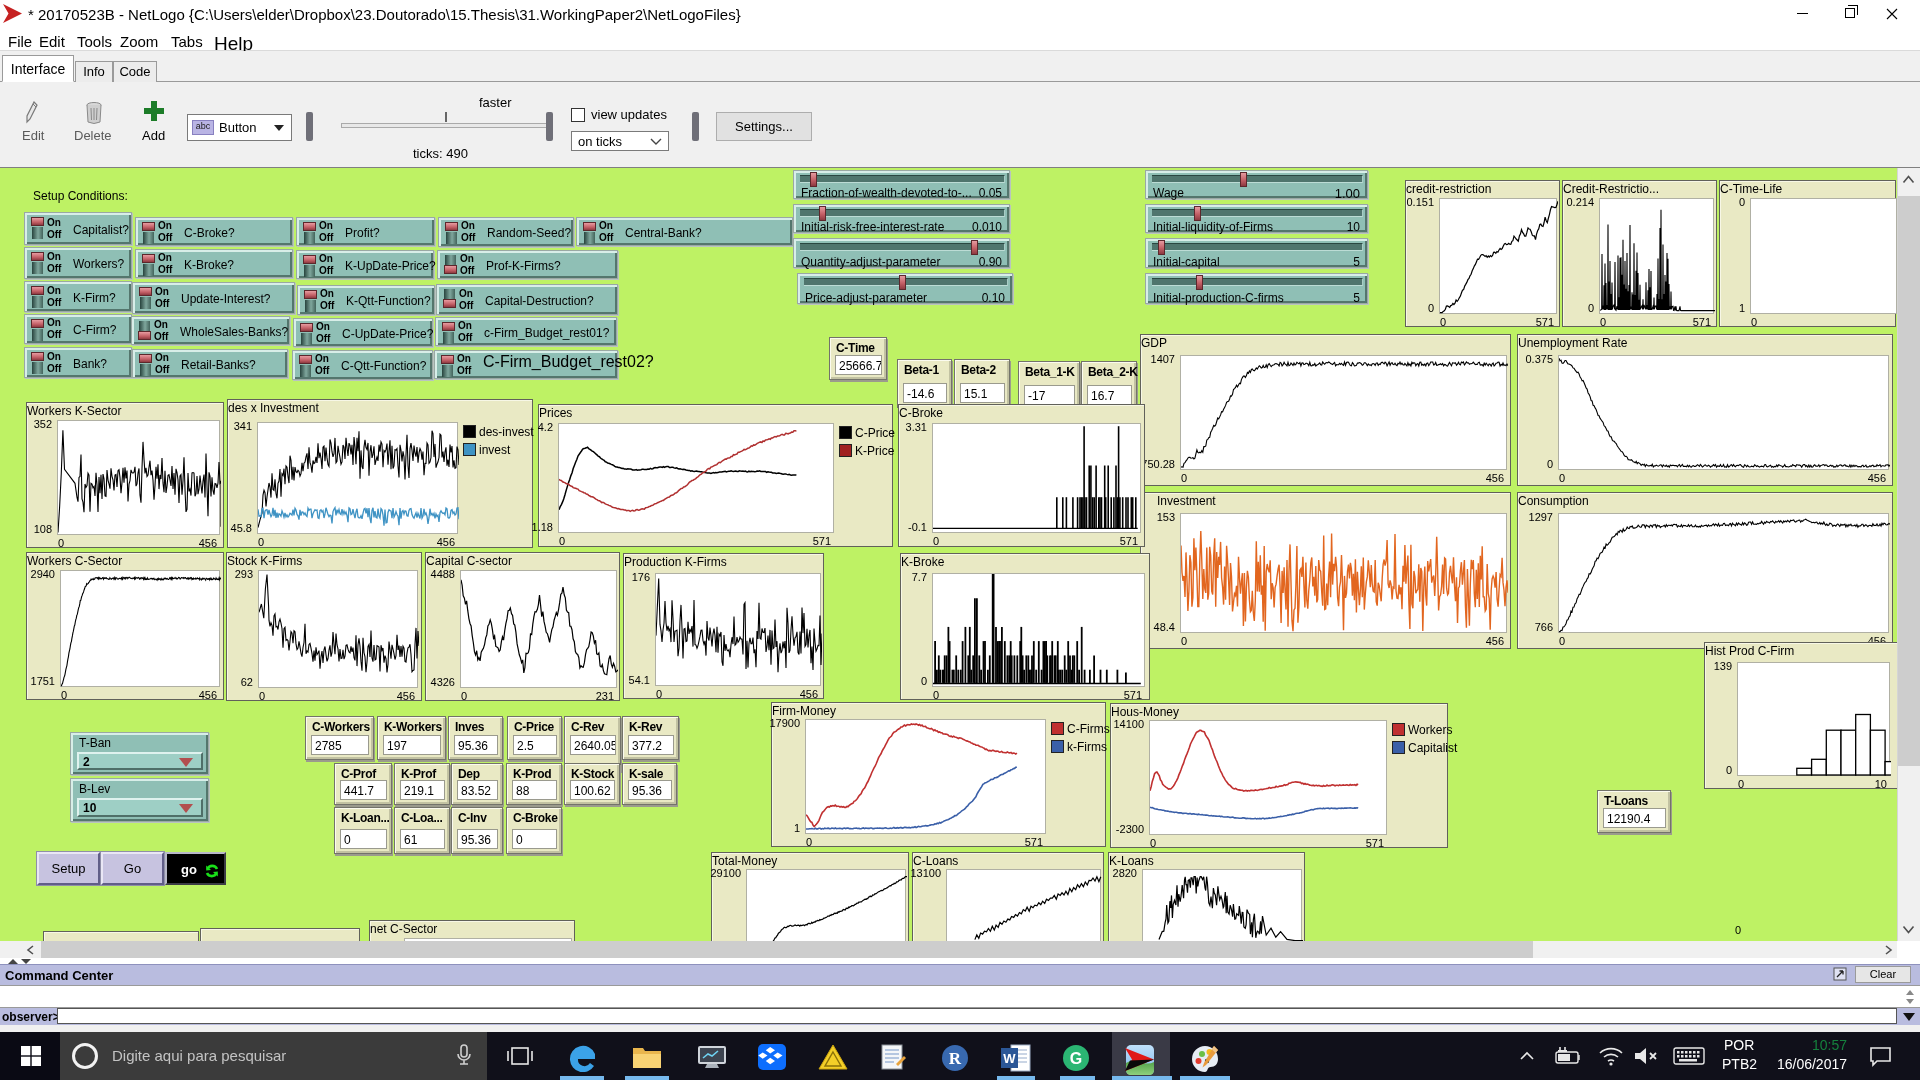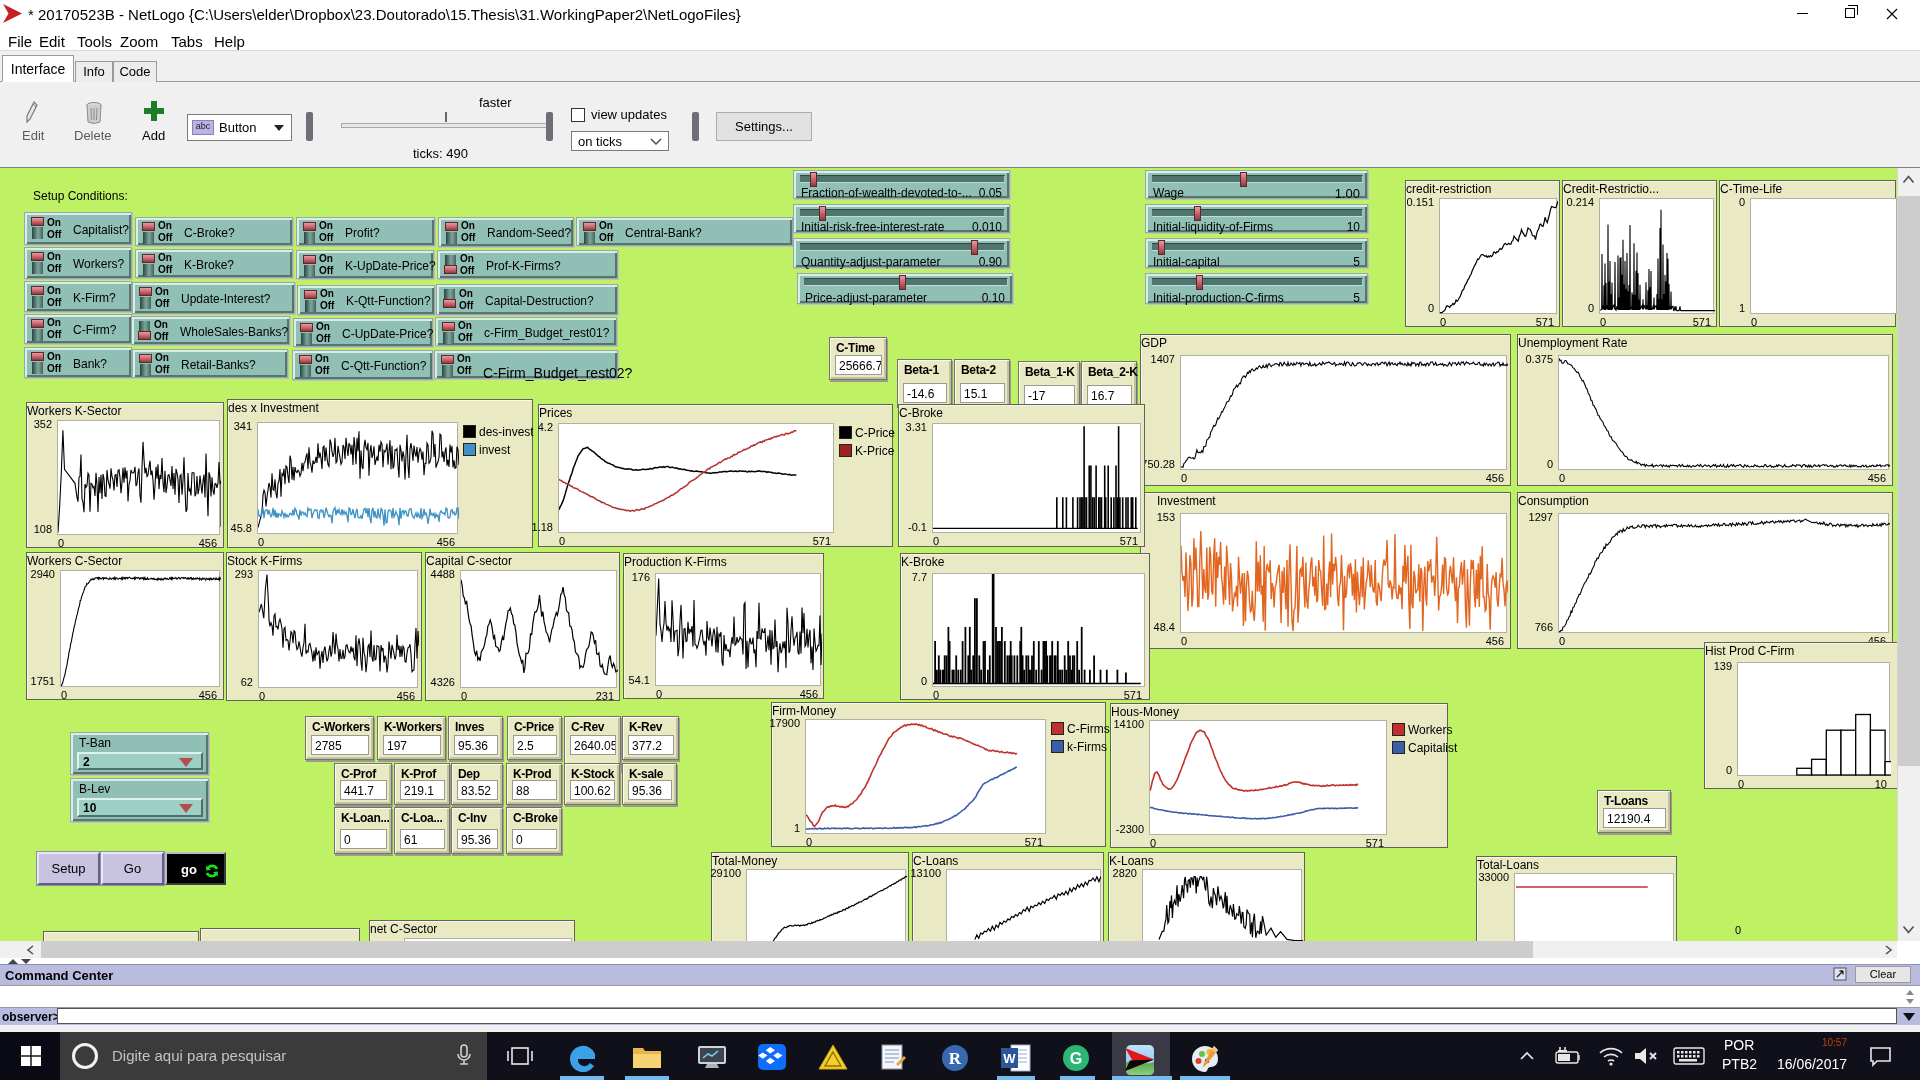--- a/index.html
+++ b/index.html
@@ -35,21 +35,21 @@
 <div class="abs" style="left:1848px;top:5px;width:10px;height:10px;border-top:1px solid #000;border-right:1px solid #000"></div>
 <svg class="abs" style="left:1886px;top:8px" width="12" height="12" viewBox="0 0 12 12">
 <path d="M1 1 L11 11 M11 1 L1 11" stroke="#000" stroke-width="1.1"></path>
   </svg>
 <div class="abs" style="left:0;top:28px;width:1920px;height:23px;background:#fff;border-bottom:1px solid #dadada"></div>
 <div class="abs" style="left:8px;top:33px;font-size:15px">File</div>
 <div class="abs" style="left:39px;top:33px;font-size:15px">Edit</div>
 <div class="abs" style="left:77px;top:33px;font-size:15px">Tools</div>
 <div class="abs" style="left:120px;top:33px;font-size:15px">Zoom</div>
 <div class="abs" style="left:171px;top:33px;font-size:15px">Tabs</div>
-<div class="abs" style="left:214px;top:33px;font-size:15px">Help</div>
+<div class="abs" style="left:214px;top:33px;font-size:19px">Help</div>
 <div class="abs" style="left:0;top:51px;width:1920px;height:31px;background:#f0f0f0;border-bottom:1px solid #9a9a9a"></div>
 <div class="abs" style="left:75px;top:61px;width:38px;height:21px;background:#ececec;border:1px solid #9a9a9a;border-bottom:none;text-align:center;font-size:13px;padding-top:2px">Info</div>
 <div class="abs" style="left:113px;top:61px;width:44px;height:21px;background:#ececec;border:1px solid #9a9a9a;border-bottom:none;text-align:center;font-size:13px;padding-top:2px">Code</div>
 <div class="abs" style="left:2px;top:55px;width:72px;height:27px;background:#fff;border:1px solid #9a9a9a;border-bottom:1px solid #fff;text-align:center;font-size:14px;padding-top:5px">Interface</div>
 <div class="abs" style="left:0;top:82px;width:1920px;height:86px;background:#f0f0f0;border-bottom:1px solid #808080"></div>
 <svg class="abs" style="left:24px;top:100px" width="16" height="26" viewBox="0 0 16 26">
 <g stroke="#7a7a7a" fill="#e8e8e8">
       <path d="M10 2 L13 5 L6 19 L3 22 L3 16 Z" stroke-width="1.2"></path>
 <path d="M9 4 L12 7" stroke-width="1"></path>
     </g>
@@ -221,21 +221,21 @@
         <div style="position:absolute;left:6px;top:4px;width:13px;height:9px;background:linear-gradient(180deg,#e79ba0,#c35f66 60%,#8e3a41);border:1px solid #5d272c"></div>
 <div style="position:absolute;left:22px;top:1.5px;font-size:10px;font-weight:700">On</div>
 <div style="position:absolute;left:22px;top:13.5px;font-size:10px;font-weight:700">Off</div>
 <div style="position:absolute;left:48px;top:7.5px;font-size:12px;white-space:nowrap">c-Firm_Budget_rest01?</div>
       </div>
       <div class="sw" style="left:434px;top:350px;width:184px;height:29px">
         <div style="position:absolute;left:7px;top:14px;width:11px;height:12px;background:linear-gradient(90deg,#27433d,#7fa79d 55%,#43635b)"></div>
         <div style="position:absolute;left:6px;top:4px;width:13px;height:9px;background:linear-gradient(180deg,#e79ba0,#c35f66 60%,#8e3a41);border:1px solid #5d272c"></div>
 <div style="position:absolute;left:22px;top:1.5px;font-size:10px;font-weight:700">On</div>
 <div style="position:absolute;left:22px;top:13.5px;font-size:10px;font-weight:700">Off</div>
-<div style="position:absolute;left:48px;top:14px;font-size:14px;white-space:nowrap">C-Firm_Budget_rest02?</div>
+<div style="position:absolute;left:48px;top:2px;font-size:16px;white-space:nowrap">C-Firm_Budget_rest02?</div>
       </div>
       <div class="sw" style="left:576px;top:217px;width:217px;height:29px">
         <div style="position:absolute;left:7px;top:14px;width:11px;height:12px;background:linear-gradient(90deg,#27433d,#7fa79d 55%,#43635b)"></div>
         <div style="position:absolute;left:6px;top:4px;width:13px;height:9px;background:linear-gradient(180deg,#e79ba0,#c35f66 60%,#8e3a41);border:1px solid #5d272c"></div>
 <div style="position:absolute;left:22px;top:1.5px;font-size:10px;font-weight:700">On</div>
 <div style="position:absolute;left:22px;top:13.5px;font-size:10px;font-weight:700">Off</div>
 <div style="position:absolute;left:48px;top:7.5px;font-size:12px;white-space:nowrap">Central-Bank?</div>
       </div>
       <div class="sw" style="left:793px;top:170px;width:217px;height:29px">
 <div style="position:absolute;left:6px;top:4px;width:205px;height:8px;background:#4f756d;border-bottom:1px solid #bcdcd5;border-right:1px solid #a8ccc5;border-top:1px solid #2a4741"></div>
@@ -765,29 +765,20 @@
             <rect x="132.4" y="67.2" width="14.7" height="44.8" fill="#fff" stroke="#000" stroke-width="1.3"></rect>
             <rect x="147.1" y="98.6" width="14.7" height="13.4" fill="#fff" stroke="#000" stroke-width="1.3"></rect>
           </svg>
         </div>
         <div class="plab" style="right:165px;top:17px">139</div>
         <div class="plab" style="right:165px;top:121px">0</div>
         <div class="plab" style="left:33px;top:135px">0</div>
         <div class="plab" style="right:10px;top:135px">10</div>
       </div>
       <div class="plab" style="left:1735px;top:924px">0</div>
-      <div class="plot" style="left:1476px;top:856px;width:201px;height:147px">
-        <div class="ptit" style="left:0;top:1px;width:201px">Total-Loans</div>
-        <div class="parea" style="left:37px;top:16px;width:160px;height:117px">
-          <svg width="160" height="117" style="position:absolute;left:0;top:0">
-            <path d="M1 13 L132.8 13" stroke="#c03030" stroke-width="1.6" fill="none"></path>
-          </svg>
-        </div>
-        <div class="plab" style="right:167px;top:14px">33000</div>
-      </div>
       <div class="plot" style="left:711px;top:852px;width:198px;height:147px">
         <div class="ptit" style="left:0;top:1px;width:198px">Total-Money</div>
         <div class="parea" style="left:34px;top:16px;width:160px;height:117px">
           <svg width="160" height="117" style="position:absolute;left:0;top:0">
             <path d="M22.4 75.7L23.2 75.4L24.0 74.3L24.8 73.0L25.6 71.7L26.4 71.1L27.2 69.6L28.0 67.9L28.8 67.7L29.6 66.2L30.4 65.5L31.2 63.7L32.0 62.8L32.8 62.2L33.6 61.3L34.4 59.9L35.2 59.3L36.0 58.8L36.8 57.6L37.6 57.2L38.4 57.7L39.2 57.6L40.0 57.1L40.8 56.2L41.6 56.5L42.4 55.8L43.2 55.3L44.0 55.5L44.8 56.2L45.6 56.2L46.4 56.0L47.2 55.4L48.0 55.0L48.8 55.4L49.6 55.6L50.4 55.4L51.2 55.2L52.0 55.3L52.8 56.1L53.6 55.3L54.4 55.6L55.2 55.4L56.0 55.2L56.8 54.9L57.6 55.6L58.4 54.9L59.2 54.4L60.0 55.0L60.8 53.8L61.6 53.4L62.4 53.4L63.2 53.8L64.0 53.5L64.8 52.3L65.6 53.1L66.4 52.4L67.2 52.0L68.0 52.2L68.8 51.1L69.6 51.2L70.4 50.5L71.2 50.7L72.0 50.6L72.8 49.6L73.6 50.1L74.4 49.5L75.2 49.4L76.0 48.9L76.8 48.2L77.6 48.2L78.4 47.8L79.2 47.4L80.0 46.9L80.8 46.1L81.6 46.0L82.4 46.1L83.2 45.0L84.0 45.5L84.8 44.5L85.6 44.6L86.4 44.4L87.2 43.4L88.0 43.2L88.8 43.6L89.6 43.0L90.4 43.3L91.2 41.7L92.0 42.2L92.8 41.3L93.6 41.3L94.4 41.2L95.2 40.9L96.0 39.8L96.8 39.4L97.6 39.8L98.4 39.8L99.2 38.1L100.0 38.3L100.8 38.6L101.6 37.1L102.4 37.5L103.2 36.6L104.0 36.4L104.8 35.7L105.6 35.7L106.4 35.8L107.2 35.3L108.0 34.3L108.8 34.4L109.6 33.4L110.4 33.2L111.2 33.1L112.0 31.9L112.8 32.2L113.6 31.8L114.4 31.9L115.2 31.1L116.0 30.4L116.8 29.9L117.6 29.4L118.4 29.2L119.2 29.3L120.0 28.7L120.8 28.6L121.6 27.0L122.4 27.0L123.2 26.1L124.0 26.8L124.8 26.3L125.6 24.9L126.4 25.1L127.2 24.8L128.0 23.7L128.8 23.9L129.6 23.3L130.4 22.6L131.2 21.9L132.0 21.6L132.8 21.2L133.6 20.7L134.4 20.4L135.2 20.6L136.0 20.2L136.8 19.3L137.6 18.9L138.4 18.6L139.2 18.3L140.0 17.9L140.8 17.3L141.6 16.8L142.4 15.9L143.2 15.6L144.0 15.8L144.8 14.7L145.6 14.4L146.4 14.3L147.2 13.3L148.0 13.5L148.8 13.0L149.6 11.8L150.4 11.8L151.2 11.5L152.0 10.4L152.8 10.2L153.6 9.8L154.4 9.8L155.2 8.5L156.0 8.4L156.8 8.4L157.6 7.4L158.4 6.7L159.2 6.7L160.0 6.6" fill="none" stroke="#000" stroke-width="1.2"></path>
           </svg>
         </div>
         <div class="plab" style="right:167px;top:14px">29100</div>
       </div>
       <div class="plot" style="left:912px;top:852px;width:192px;height:147px">
@@ -1000,17 +991,17 @@
       <rect x="8" y="8" width="2.5" height="2.5"></rect>
       <rect x="12" y="8" width="2.5" height="2.5"></rect>
       <rect x="16" y="8" width="2.5" height="2.5"></rect>
       <rect x="20" y="8" width="2.5" height="2.5"></rect>
       <rect x="24" y="8" width="2.5" height="2.5"></rect>
 <rect x="6" y="12" width="18" height="2.5"></rect>
     </g>
   </svg>
 <div class="abs" style="left:1724px;top:1037px;font-size:14px;color:#fff">POR</div>
 <div class="abs" style="left:1722px;top:1056px;font-size:14px;color:#fff">PTB2</div>
-<div class="abs" style="left:1785px;top:1037px;width:62px;font-size:10px;color:#c2410c;text-align:right">10:57</div>
+<div class="abs" style="left:1785px;top:1037px;width:62px;font-size:14px;color:#15803d;text-align:right">10:57</div>
 <div class="abs" style="left:1775px;top:1056px;width:72px;font-size:14px;color:#fff;text-align:right">16/06/2017</div>
 <svg class="abs" style="left:1869px;top:1046px" width="23" height="21" viewBox="0 0 23 21">
 <path d="M2 2 L21 2 L21 15 L8 15 L4 19 L4 15 L2 15 Z" fill="none" stroke="#e8e8e8" stroke-width="1.6"></path>
   </svg>
 
 </body></html>

